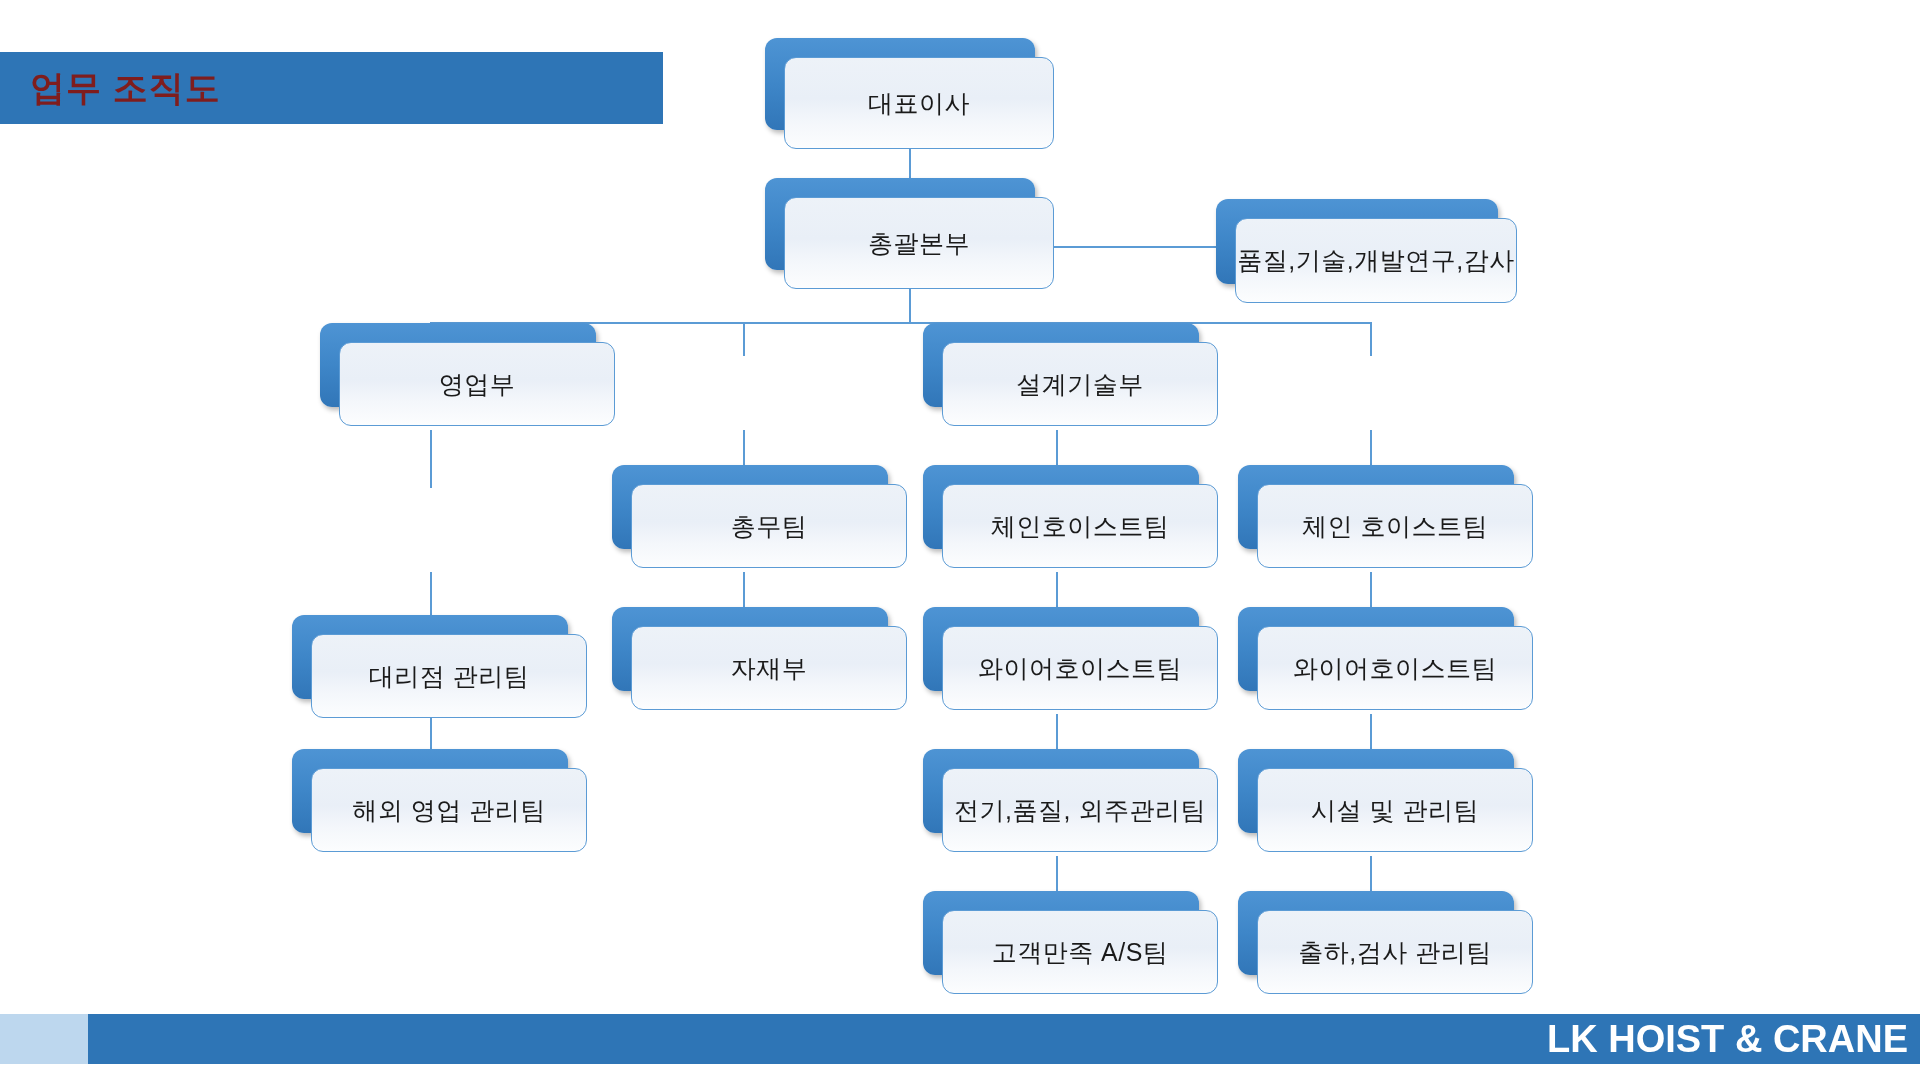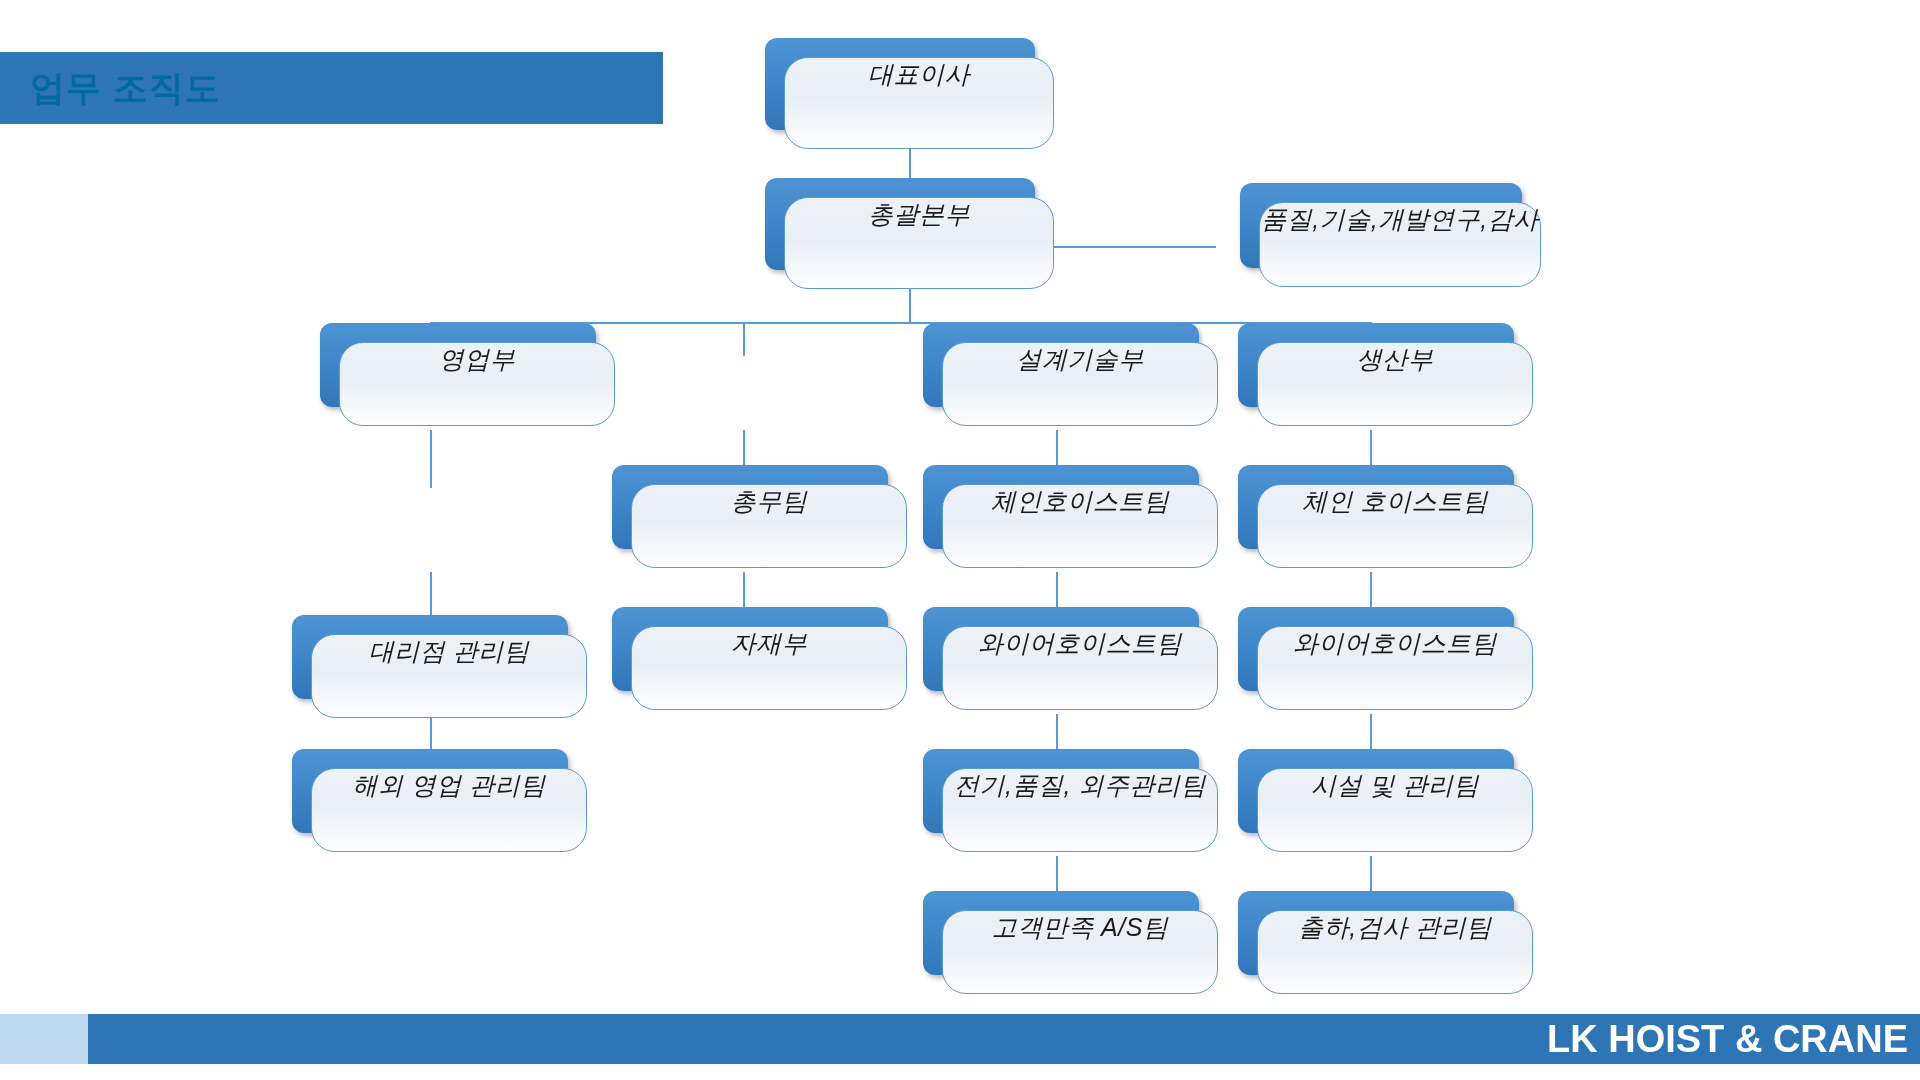--- a/index.html
+++ b/index.html
@@ -20,21 +20,21 @@
     position: absolute;
     left: 0; top: 52px;
     width: 663px; height: 72px;
     background: #2E75B6;
   }
   .title-text {
     position: absolute;
     left: 30px; top: 58px;
     width: 620px; height: 60px;
     line-height: 60px;
-    color: #0369a1;
+    color: #7f1d1d;
     font-size: 35px;
     font-weight: bold;
     letter-spacing: 1px;
     white-space: nowrap;
   }
 
   
   .footer-light {
     position: absolute;
     left: 0; top: 1014px;
@@ -76,26 +76,26 @@
     left: 0; top: 0;
     width: 100%; height: 100%;
     border-radius: 12px;
     background: linear-gradient(to bottom, #4E94D4 0%, #3E86C8 50%, #3176B8 100%);
     box-shadow: 2px 3px 5px rgba(0,0,0,0.28);
   }
   .node .front {
     position: absolute;
     left: 19px; top: 19px;
     width: 100%; height: 100%;
-    border-radius: 24px;
+    border-radius: 12px;
     border: 1.5px solid #5B9BD5;
     background: linear-gradient(to bottom, #EDF2F8 0%, #E9EFF7 45%, #F4F7FB 72%, #FCFDFE 100%);
     display: flex;
+    align-items: center;
     justify-content: center;
-    font-style: italic;
   }
   .node .label {
     color: #1A1A1A;
     font-size: 25px;
     font-weight: 400;
     white-space: nowrap;
     letter-spacing: 0.5px;
     padding: 0 10px;
     text-align: center;
   }
@@ -145,43 +145,37 @@
     </div>
   </div>
 
   <div class="node" style="left:765px; top:178px; width:270px; height:92px;">
     <div class="back"></div>
     <div class="front">
       <span class="label">총괄본부</span>
     </div>
   </div>
 
-  <div class="node" style="left:1216px; top:183px; width:282px; height:85px;margin-left:24px;">
+  <div class="node" style="left:1216px; top:199px; width:282px; height:85px;">
     <div class="back"></div>
     <div class="front">
       <span class="label">품질,기술,개발연구,감사</span>
     </div>
   </div>
 
   <div class="node" style="left:292px; top:323px; width:276px; height:84px;margin-left:28px;">
     <div class="back"></div>
     <div class="front">
       <span class="label">영업부</span>
     </div>
   </div>
   <div class="node" style="left:923px; top:323px; width:276px; height:84px;">
     <div class="back"></div>
     <div class="front">
       <span class="label">설계기술부</span>
-    </div>
-  </div>
-  <div class="node" style="left:1238px; top:323px; width:276px; height:84px;">
-    <div class="back"></div>
-    <div class="front">
-      <span class="label">생산부</span>
     </div>
   </div>
 
   <div class="node" style="left:612px; top:465px; width:276px; height:84px;">
     <div class="back"></div>
     <div class="front">
       <span class="label">총무팀</span>
     </div>
   </div>
   <div class="node" style="left:923px; top:465px; width:276px; height:84px;">

